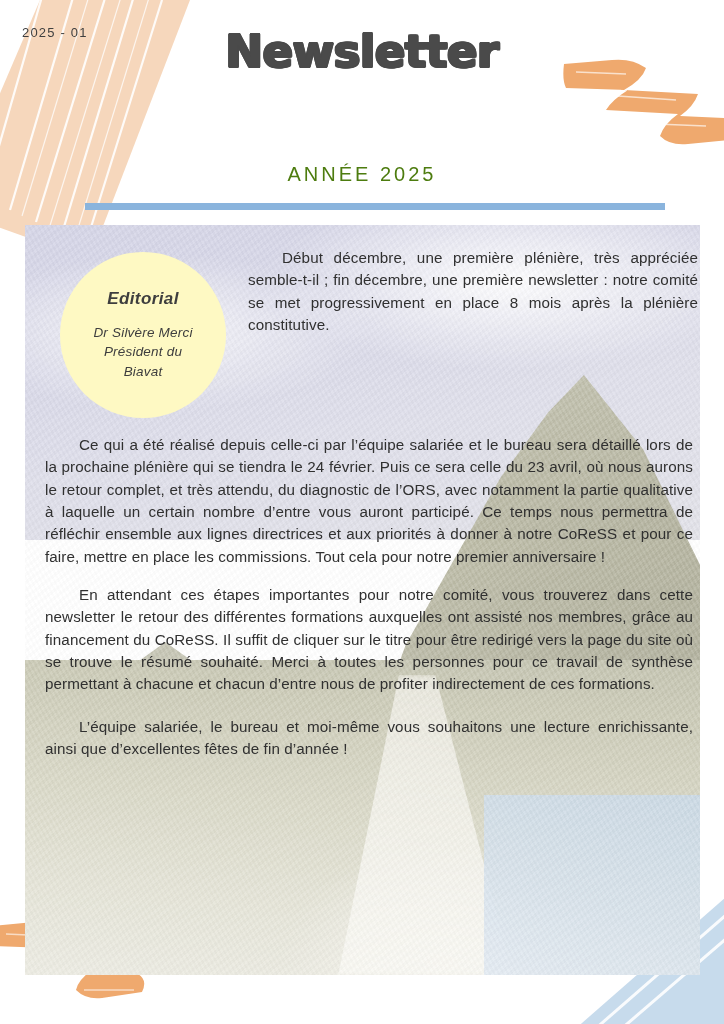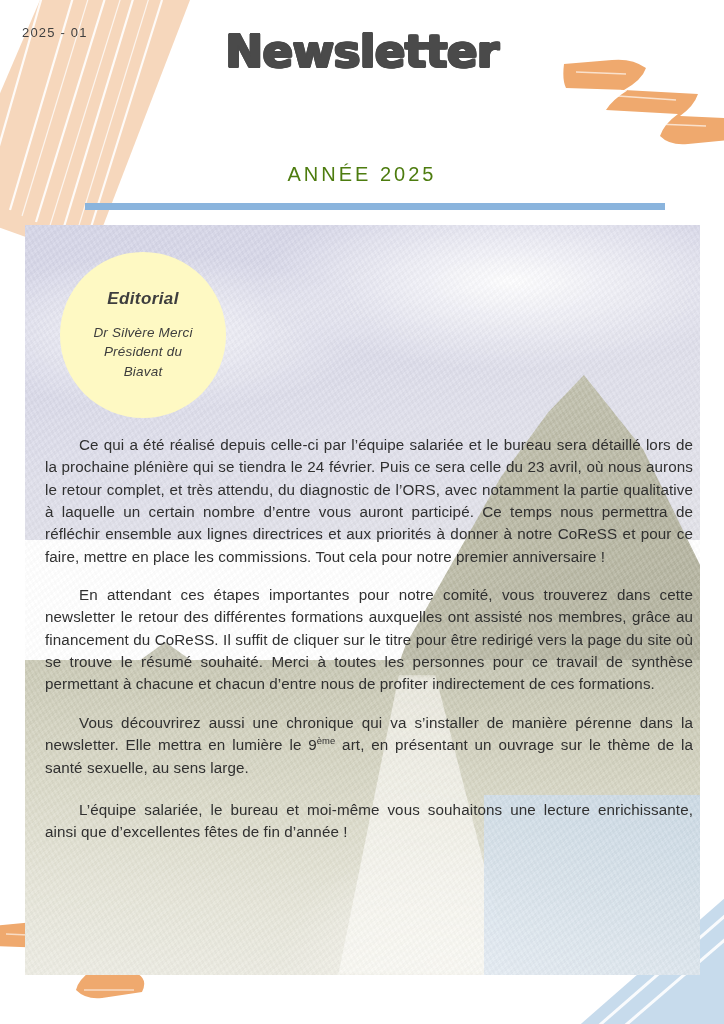--- a/index.html
+++ b/index.html
@@ -263,20 +263,20 @@
 </div>
 
 <div id="editorial-circle">
   <div class="ed-title">Editorial</div>
   <div class="ed-line">Dr Silvère Merci</div>
   <div class="ed-line">Président du</div>
   <div class="ed-line">Biavat</div>
 </div>
 
 <div class="article" id="intro-column">
+  <p class="indent">Début décembre, une première plénière, très appréciée semble-t-il ; fin décembre, une première newsletter : notre comité se met progressivement en place 8 mois après la plénière constitutive.</p>
 </div>
 
 <div class="article" id="main-column">
   <p class="indent">Ce qui a été réalisé depuis celle-ci par l’équipe salariée et le bureau sera détaillé lors de la prochaine plénière qui se tiendra le 24 février. Puis ce sera celle du 23 avril, où nous aurons le retour complet, et très attendu, du diagnostic de l’ORS, avec notamment la partie qualitative à laquelle un certain nombre d’entre vous auront participé. Ce temps nous permettra de réfléchir ensemble aux lignes directrices et aux priorités à donner à notre CoReSS et pour ce faire, mettre en place les commissions. Tout cela pour notre premier anniversaire !</p>
   <p class="indent">En attendant ces étapes importantes pour notre comité, vous trouverez dans cette newsletter le retour des différentes formations auxquelles ont assisté nos membres, grâce au financement du CoReSS. Il suffit de cliquer sur le titre pour être redirigé vers la page du site où se trouve le résumé souhaité. Merci à toutes les personnes pour ce travail de synthèse permettant à chacune et chacun d’entre nous de profiter indirectement de ces formations.</p>
-  <p class="indent"><span>Vous découvrirez aussi une chronique qui va s’installer de manière pérenne dans la newsletter. Elle mettra en lumière le 9</span><sup>ème</sup><span> art, en présentant un ouvrage sur le thème de la santé sexuelle, au sens large.</span></p>
   <p class="indent" style="margin-top:20px;">L’équipe salariée, le bureau et moi-même vous souhaitons une lecture enrichissante, ainsi que d’excellentes fêtes de fin d’année !</p>
 </div>
 
 </body></html>

